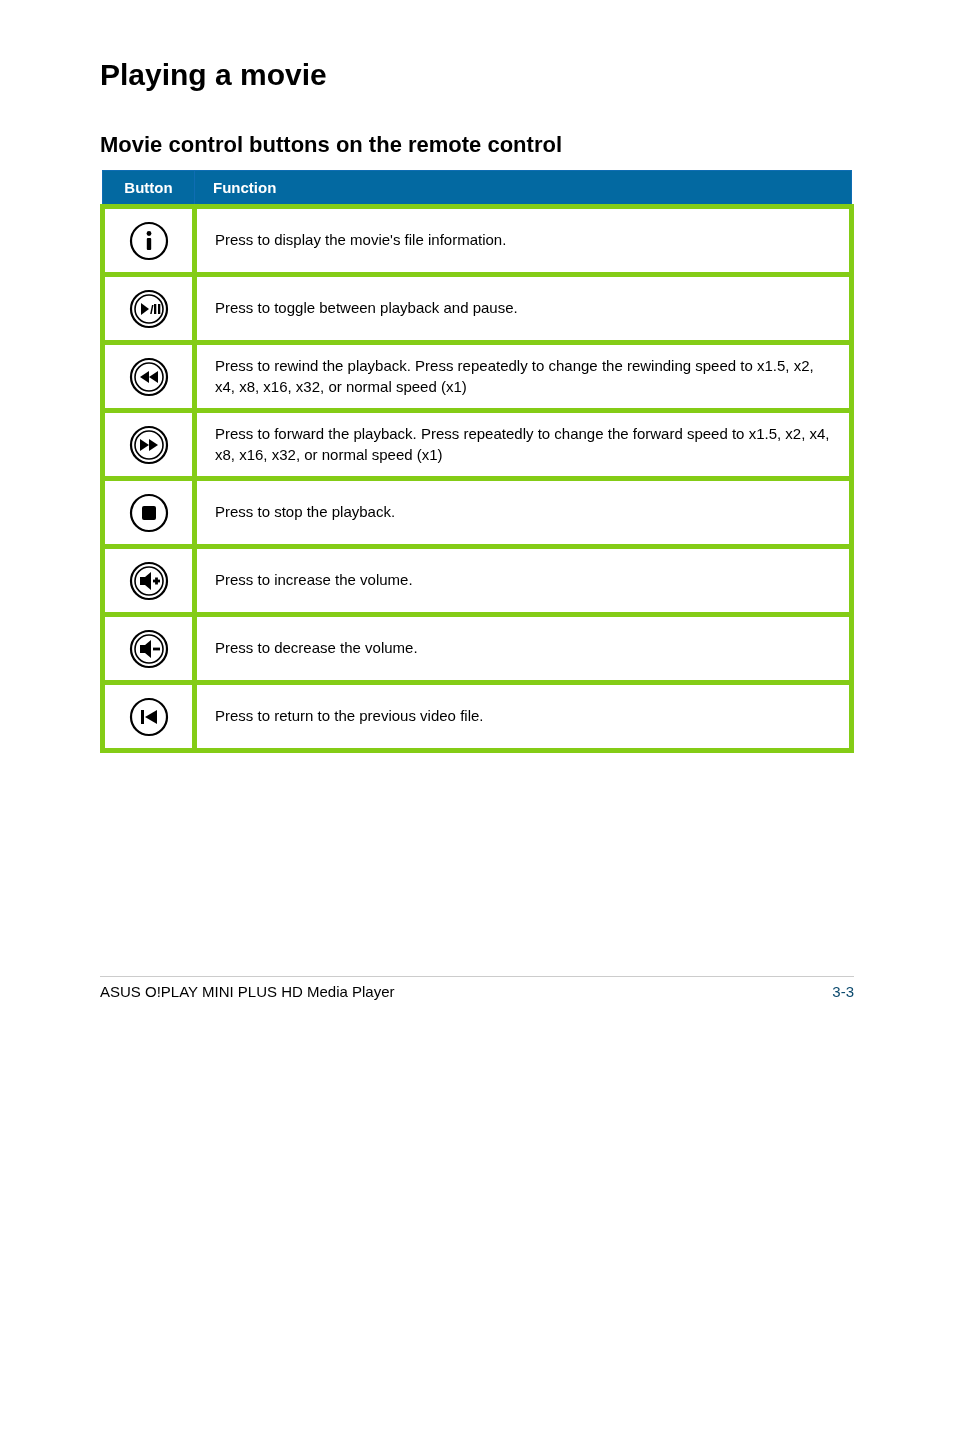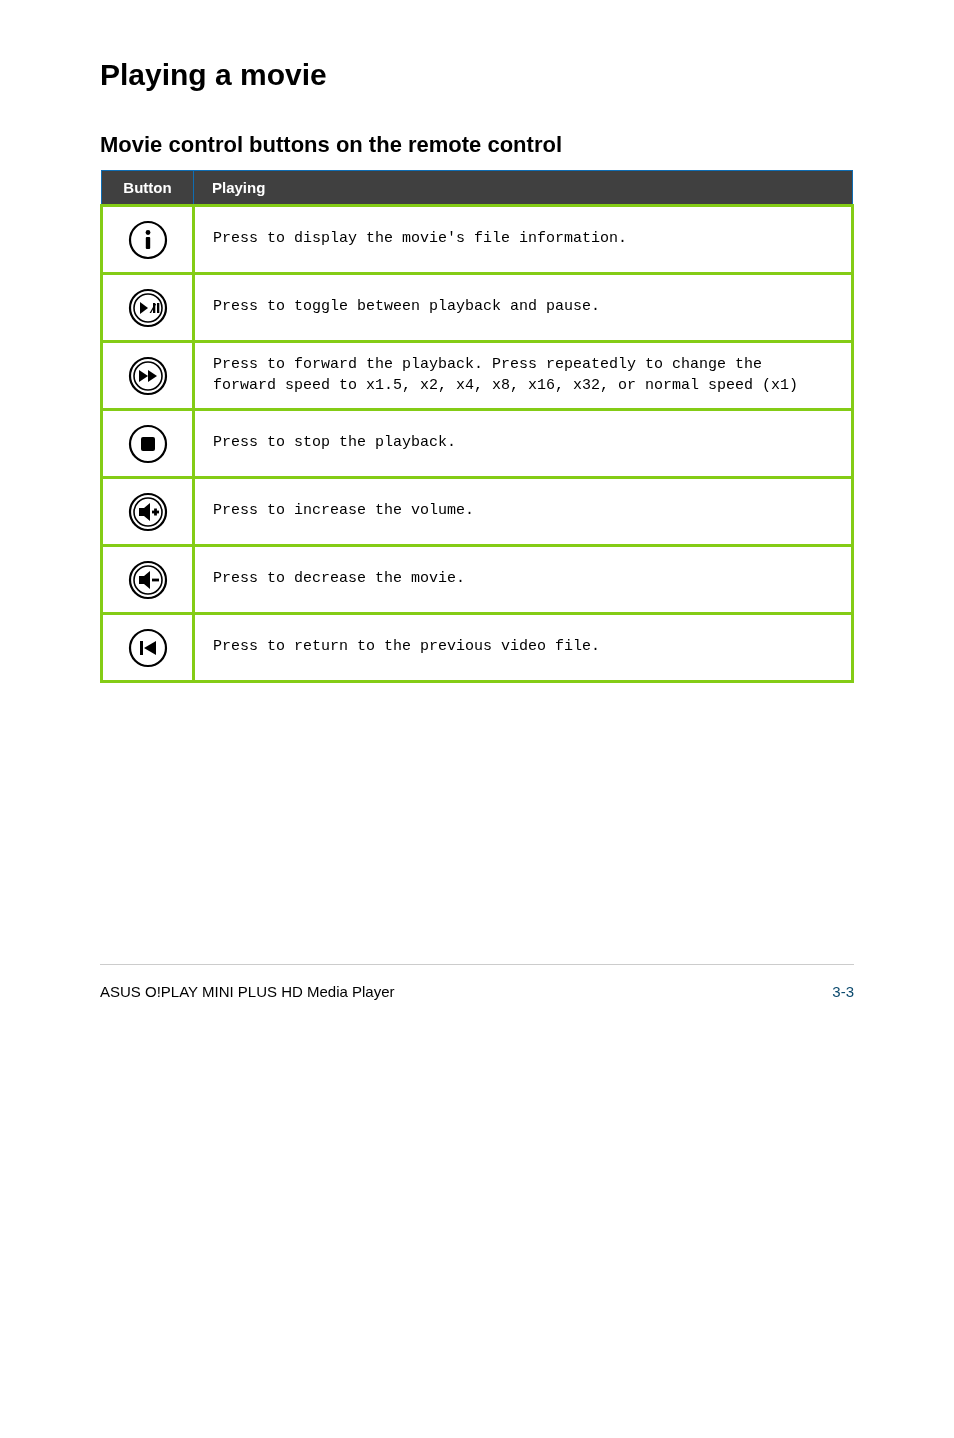--- a/index.html
+++ b/index.html
@@ -1,27 +1,27 @@
 <!DOCTYPE html>
 <html><head>
 <meta charset="utf-8">
 <style>
   * { box-sizing: border-box; margin: 0; padding: 0; }
   html, body { width: 954px; height: 1438px; background: #fff; font-family: Arial, Helvetica, sans-serif; color: #000; }
   .page { position: relative; width: 954px; height: 1054px; padding: 58px 100px 0 100px; }
   h1.title { font-size: 30px; font-weight: bold; margin-bottom: 22px; }
   h2.subtitle { font-size: 22px; font-weight: bold; margin-bottom: 12px; margin-top: 40px; }
   table.button-table { width: 100%; border-collapse: collapse; border: 1px solid #1d7ec5; }
-  table.button-table th { background: #404040; color: #fff; font-weight: bold; font-size: 15px; text-align: left; padding: 8px 18px; border: 1px solid #0f6db3; }
+  table.button-table th { background: #0369a1; color: #fff; font-weight: bold; font-size: 15px; text-align: left; padding: 8px 18px; border: 1px solid #0f6db3; }
   table.button-table th.button-col { width: 92px; text-align: center; }
-  table.button-table td { border: 3px solid #84cc16; font-size: 15px; line-height: 1.35; vertical-align: middle; font-family: Liberation Mono, monospace; }
+  table.button-table td { border: 5px solid #84cc16; font-size: 15px; line-height: 1.35; vertical-align: middle; }
   table.button-table td.icon-cell { text-align: center; padding: 10px 4px; height: 68px; }
   table.button-table td.func-cell { padding: 10px 18px; }
   .icon-cell svg { display: block; margin: 0 auto; }
-  .footer { position: absolute; left: 100px; right: 100px; bottom: 54px; display: flex; justify-content: space-between; align-items: flex-end; font-size: 15px; border-top: 1px solid #ccc; padding-top: 18px; }
+  .footer { position: absolute; left: 100px; right: 100px; bottom: 54px; display: flex; justify-content: space-between; align-items: flex-end; font-size: 15px; border-top: 1px solid #ccc; padding-top: 6px; }
   .footer .pg { color: #0c4a6e; }
 </style>
 </head>
 <body>
 
 <svg width="0" height="0" style="position:absolute">
   <defs>
     <g id="ring-thin">
       <circle cx="20" cy="20" r="18" fill="none" stroke="#000" stroke-width="2.2"></circle>
     </g>
@@ -33,21 +33,21 @@
 </svg>
 
 <div class="page">
   <h1 class="title">Playing a movie</h1>
   <h2 class="subtitle">Movie control buttons on the remote control</h2>
 
   <table class="button-table">
     <thead>
       <tr>
         <th class="button-col">Button</th>
-        <th>Playing</th>
+        <th>Function</th>
       </tr>
     </thead>
     <tbody>
 
       <tr>
         <td class="icon-cell">
           <svg width="40" height="40" viewBox="0 0 40 40">
             <use href="#ring-thin"></use>
             <circle cx="20" cy="12.5" r="2.4" fill="#000"></circle>
             <rect x="17.8" y="17" width="4.4" height="12" rx="1" fill="#000"></rect>
@@ -63,20 +63,30 @@
             <use href="#ring-double"></use>
             <polygon points="12,14 12,26 20,20" fill="#000"></polygon>
             <text x="21" y="25" font-size="13" font-weight="bold" fill="#000">/</text>
             <rect x="25" y="15" width="2.3" height="10" fill="#000"></rect>
             <rect x="29" y="15" width="2.3" height="10" fill="#000"></rect>
           </svg>
         </td>
         <td class="func-cell">Press to toggle between playback and pause.</td>
       </tr>
 
+      <tr>
+        <td class="icon-cell">
+          <svg width="40" height="40" viewBox="0 0 40 40">
+            <use href="#ring-double"></use>
+            <polygon points="20,14 20,26 11,20" fill="#000"></polygon>
+            <polygon points="29,14 29,26 20,20" fill="#000"></polygon>
+          </svg>
+        </td>
+        <td class="func-cell">Press to rewind the playback. Press repeatedly to change the rewinding speed to x1.5, x2, x4, x8, x16, x32, or normal speed (x1)</td>
+      </tr>
 
       <tr>
         <td class="icon-cell">
           <svg width="40" height="40" viewBox="0 0 40 40">
             <use href="#ring-double"></use>
             <polygon points="11,14 11,26 20,20" fill="#000"></polygon>
             <polygon points="20,14 20,26 29,20" fill="#000"></polygon>
           </svg>
         </td>
         <td class="func-cell">Press to forward the playback. Press repeatedly to change the forward speed to x1.5, x2, x4, x8, x16, x32, or normal speed (x1)</td>
@@ -106,21 +116,21 @@
       </tr>
 
       <tr>
         <td class="icon-cell">
           <svg width="40" height="40" viewBox="0 0 40 40">
             <use href="#ring-double"></use>
             <polygon points="11,16 16,16 22,11 22,29 16,24 11,24" fill="#000"></polygon>
             <rect x="24" y="18.6" width="7" height="2.8" fill="#000"></rect>
           </svg>
         </td>
-        <td class="func-cell">Press to decrease the movie.</td>
+        <td class="func-cell">Press to decrease the volume.</td>
       </tr>
 
       <tr>
         <td class="icon-cell">
           <svg width="40" height="40" viewBox="0 0 40 40">
             <use href="#ring-thin"></use>
             <rect x="12" y="13" width="3" height="14" fill="#000"></rect>
             <polygon points="28,13 28,27 16,20" fill="#000"></polygon>
           </svg>
         </td>

